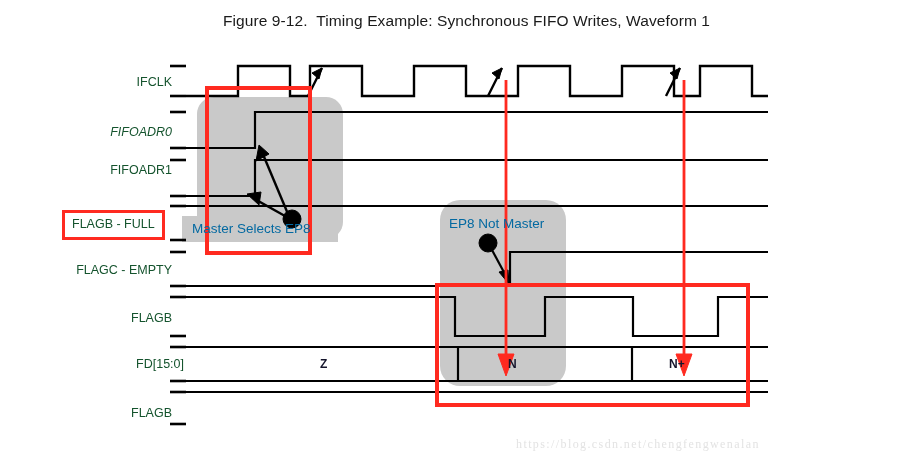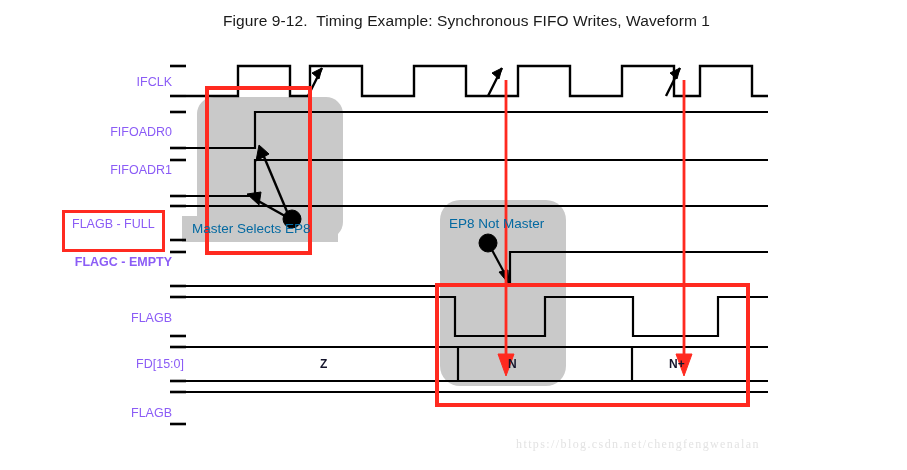--- a/index.html
+++ b/index.html
@@ -27,28 +27,28 @@
     width: 907px;
     text-align: center;
     font-size: 15.5px;
     color: #1a1a1a;
     letter-spacing: 0.1px;
     white-space: pre;
   }
   .sig-label {
     position: absolute;
     font-size: 12.5px;
-    color: #8b5cf6;
+    color: #14532d;
     text-align: right;
     white-space: nowrap;
     line-height: 1;
   }
   .sig-label.boxed {
     border: 3px solid #ff2a20;
-    padding: 5px 7px 18px 7px;
+    padding: 5px 7px 6px 7px;
     text-align: center;
     background: #ffffff;
   }
   #waveform-svg {
     position: absolute;
     left: 0; top: 0;
   }
   #watermark {
     position: absolute;
     left: 516px;
@@ -76,24 +76,24 @@
   }
 </style>
 </head>
 <body>
 
 <div id="figure-root">
 
   <div id="figure-title">Figure 9-12.  Timing Example: Synchronous FIFO Writes, Waveform 1</div>
 
   <div class="sig-label" style="left:40px; top:76px; width:132px;">IFCLK</div>
-  <div class="sig-label" style="left:40px; top:126px; width:132px;">FIFOADR0</div>
+  <div class="sig-label" style="left:40px; top:126px; width:132px;font-style:italic;">FIFOADR0</div>
   <div class="sig-label" style="left:40px; top:164px; width:132px;">FIFOADR1</div>
   <div class="sig-label boxed" style="left:62px; top:210px;">FLAGB - FULL</div>
-  <div class="sig-label" style="left:30px; top:256px; width:142px;font-weight:bold;">FLAGC - EMPTY</div>
+  <div class="sig-label" style="left:30px; top:264px; width:142px;">FLAGC - EMPTY</div>
   <div class="sig-label" style="left:40px; top:312px; width:132px;">FLAGB</div>
   <div class="sig-label" style="left:52px; top:358px; width:132px;">FD[15:0]</div>
   <div class="sig-label" style="left:40px; top:407px; width:132px;">FLAGB</div>
 
   <svg id="waveform-svg" width="907" height="470" viewBox="0 0 907 470">
 
     <rect x="197" y="97" width="146" height="142" rx="17" ry="17" fill="#c9c9c9"></rect>
     <rect x="182" y="216" width="156" height="26" fill="#c9c9c9"></rect>
     <rect x="440" y="200" width="126" height="186" rx="20" ry="20" fill="#c9c9c9"></rect>
 

